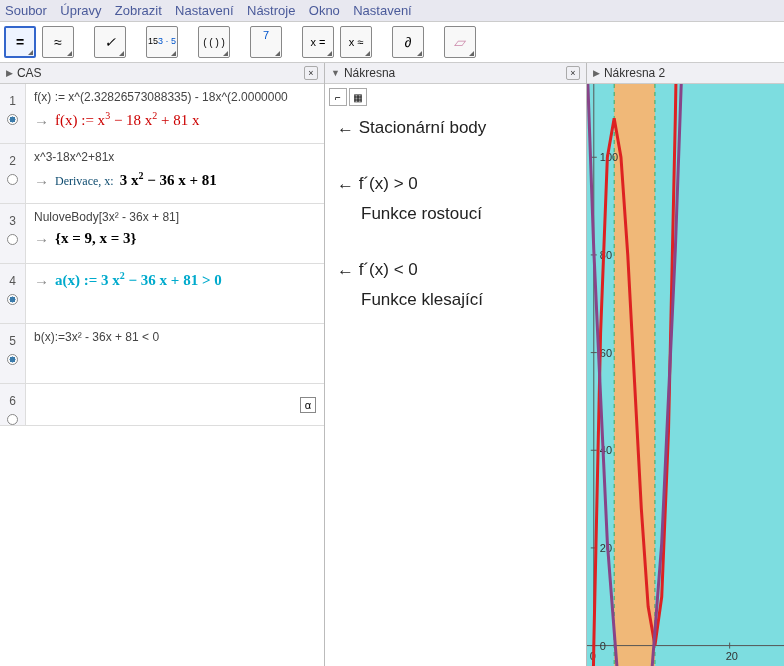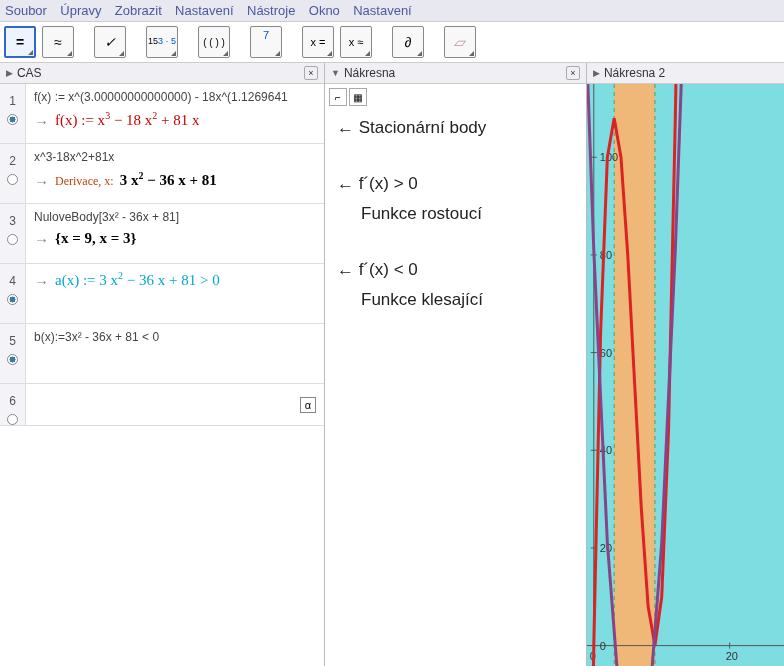--- a/index.html
+++ b/index.html
@@ -27,24 +27,24 @@
 .cas-num { width: 26px; background: #f4f4f8; border-right: 1px solid #ddd; display: flex; flex-direction: column; align-items: center; padding-top: 10px; gap: 6px; }
 .cas-num-label { color: #555; font-size: 12px; }
 .radio { width: 11px; height: 11px; border: 1px solid #888; border-radius: 50%; background: #fff; }
 .radio.filled { background: radial-gradient(circle,#3a7aaa 45%,#fff 50%); }
 .cas-content { flex: 1; padding: 6px 8px; font-size: 13px; overflow: hidden; }
 .cas-input { color: #444; font-size: 12px; margin-bottom: 6px; white-space: nowrap; overflow: hidden; }
 .cas-output { color: #333; font-family: 'Times New Roman', serif; font-size: 15px; }
 .cas-arrow { color: #888; margin-right: 6px; }
 .math-red { color: #cc0000; font-weight: normal; }
 .math-black { color: #000; font-weight: bold; }
-.math-cyan { color: #00aacc; font-weight: normal; }
+.math-cyan { color: #00aacc; font-weight: bold; }
 .math-orange { color: #ee8800; font-weight: bold; }
 .sup { font-size: 10px; vertical-align: super; }
-.cas-label { color: #c2410c; font-size: 12px; margin-right: 6px; }
+.cas-label { color: #0c4a6e; font-size: 12px; margin-right: 6px; }
 .cas-row.empty { min-height: 30px; }
 .cas-row.empty .cas-content { display: flex; align-items: center; justify-content: flex-end; }
 .alpha-box { border: 1px solid #888; width: 16px; height: 16px; display: flex; align-items: center; justify-content: center; font-size: 11px; }
 
 .nakresna-panel { width: 262px; }
 .nakresna-body { flex: 1; background: #fff; padding: 2px; }
 .nakresna-tools { display: flex; gap: 2px; padding: 2px; }
 .small-tool { width: 18px; height: 18px; border: 1px solid #aaa; display: flex; align-items: center; justify-content: center; font-size: 10px; cursor: pointer; }
 .annot { padding: 10px 10px; font-size: 17px; color: #222; font-family: Arial, sans-serif; }
 .annot-row { margin-bottom: 36px; }
@@ -128,21 +128,21 @@
       <span>CAS</span>
       <span class="close">×</span>
     </div>
     <div class="cas-body" id="cas-body">
         <div class="cas-row">
           <div class="cas-num">
             <span class="cas-num-label">1</span>
             <span class="radio filled"></span>
           </div>
           <div class="cas-content">
-            <div class="cas-input">f(x) := x^(3.00000000000000) - 18x^(1.1269641</div>
+            <div class="cas-input">f(x) := x^(2.32826573088335) - 18x^(2.0000000</div>
             <div class="cas-output"><span class="cas-arrow">→</span><span class="math-red">f(x) := x<sup class="sup">3</sup> − 18 x<sup class="sup">2</sup> + 81 x</span></div>
           </div>
         </div>
         <div class="cas-row">
           <div class="cas-num">
             <span class="cas-num-label">2</span>
             <span class="radio "></span>
           </div>
           <div class="cas-content">
             <div class="cas-input">x^3-18x^2+81x</div>

